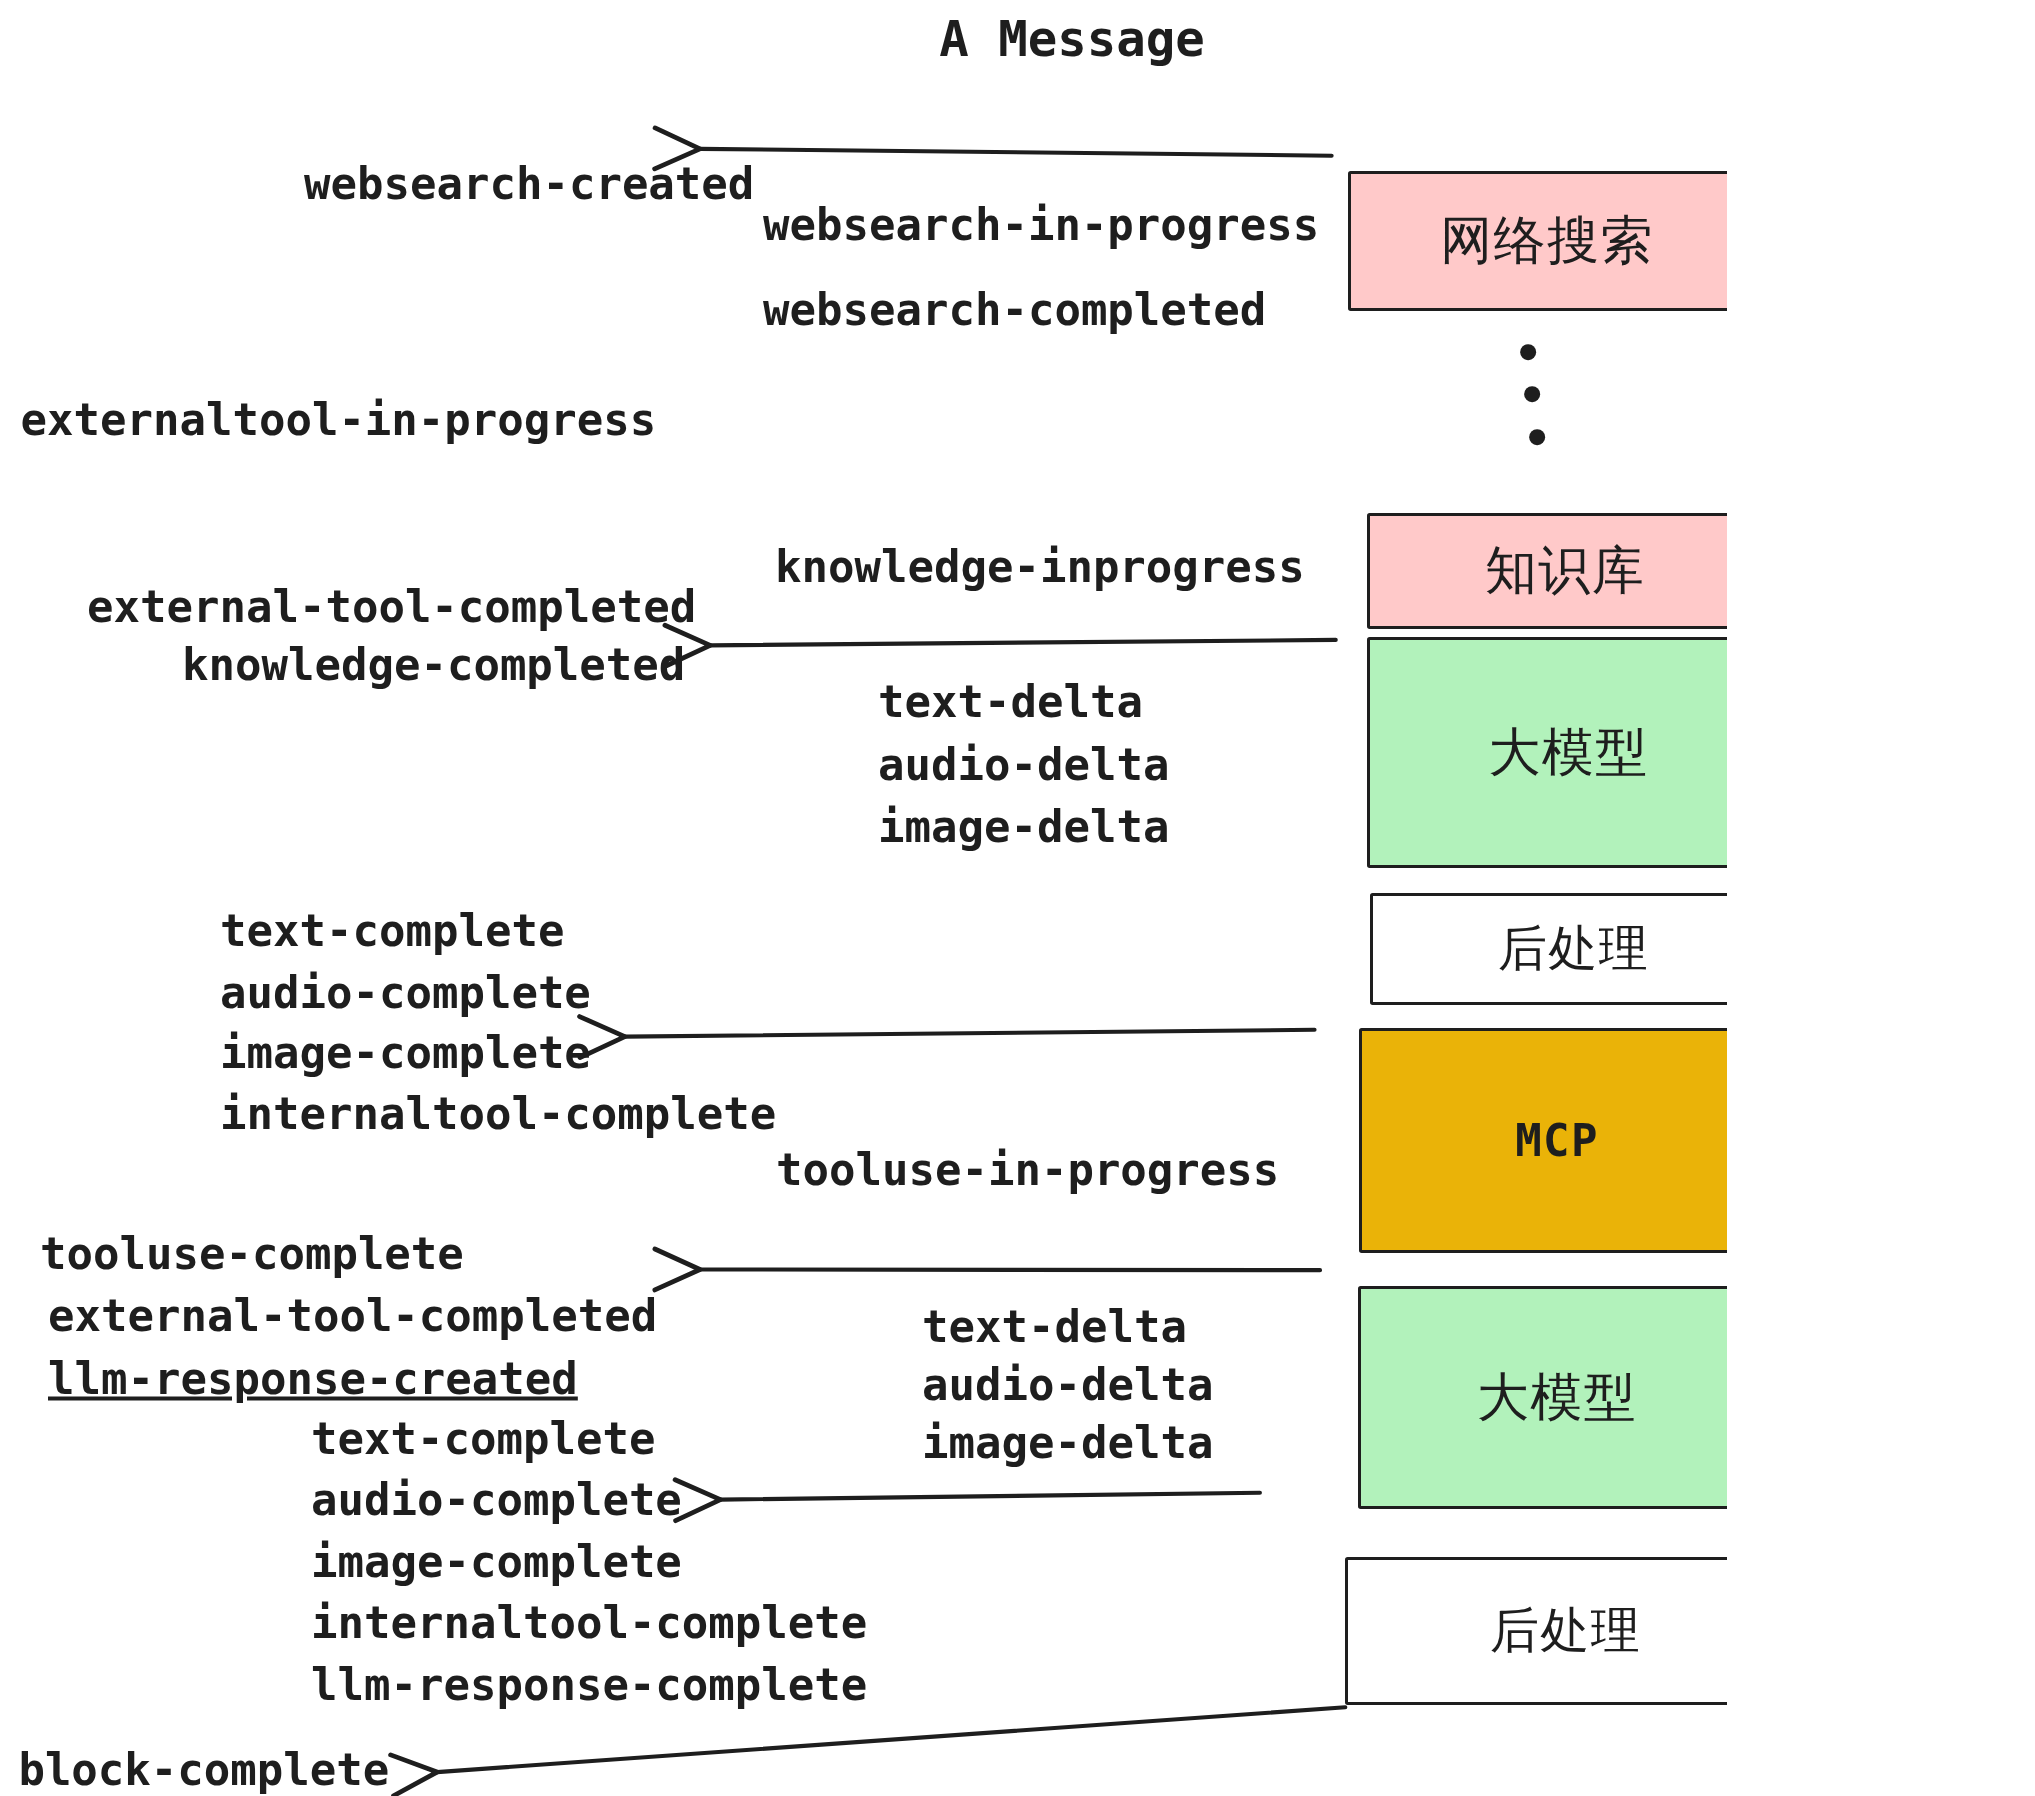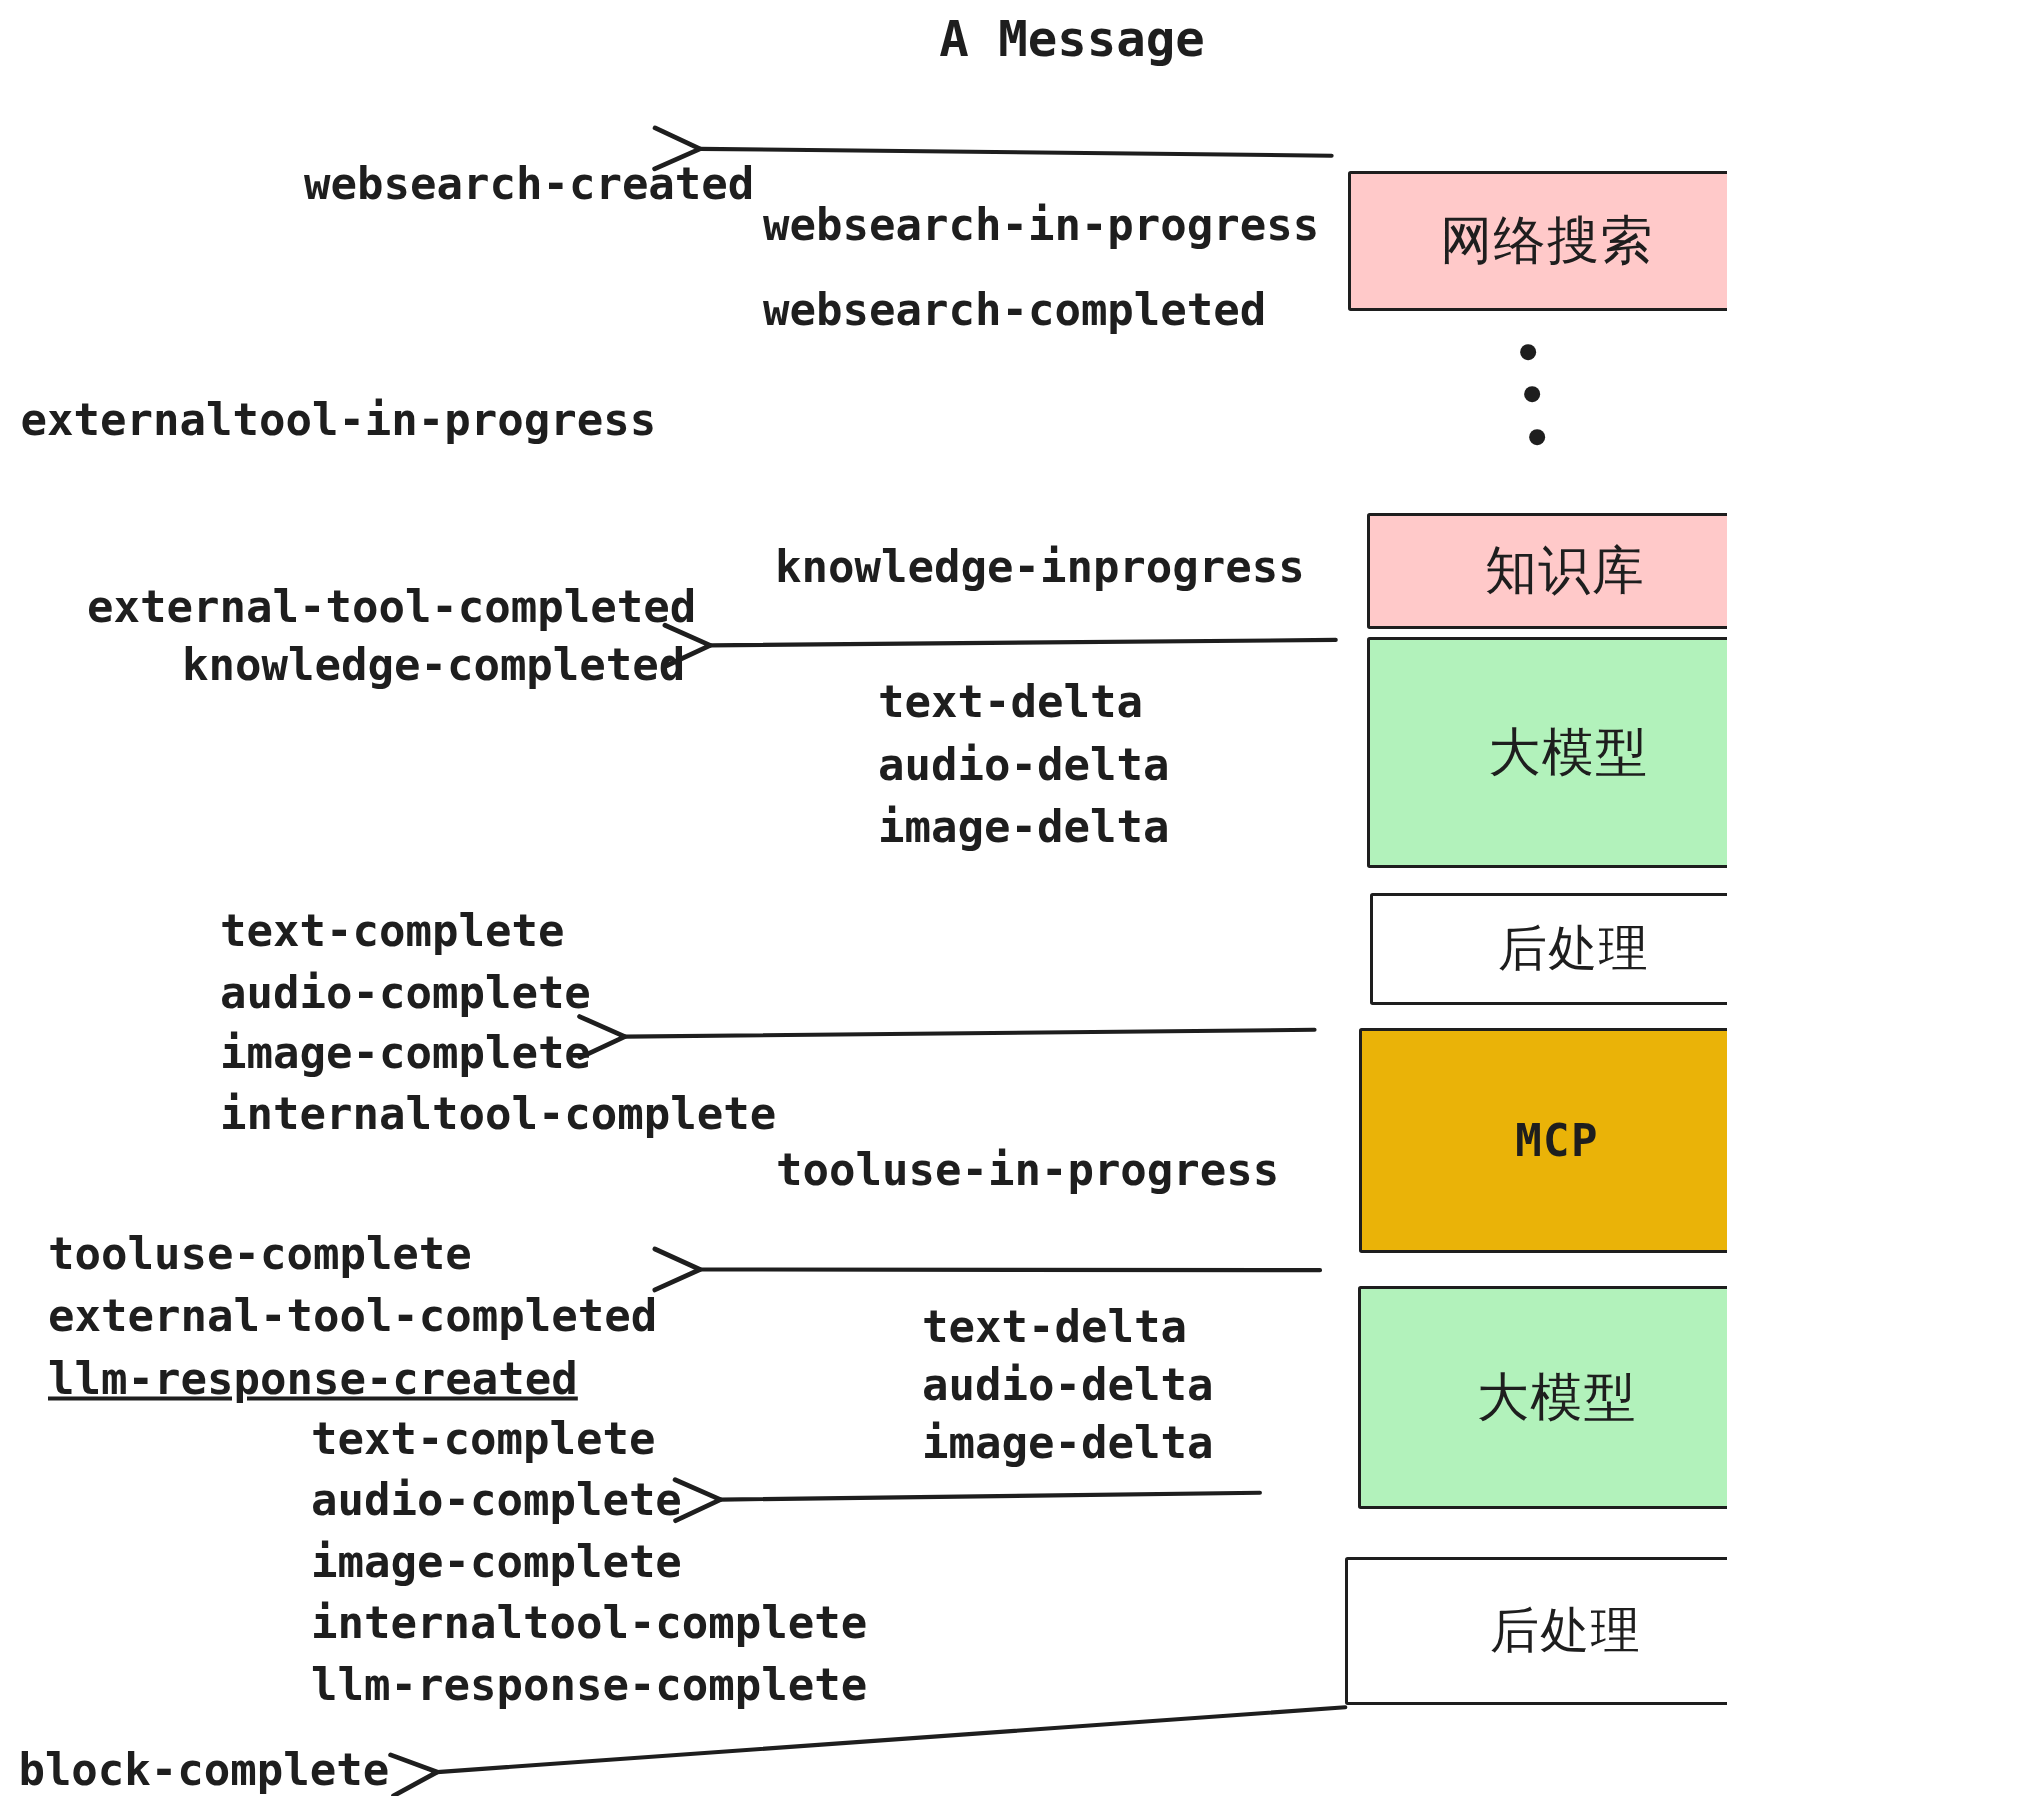--- a/index.html
+++ b/index.html
@@ -87,21 +87,21 @@
     <div class="event" style="left: 87px; top: 606px;">external-tool-completed</div>
     <div class="event" style="left: 182px; top: 664px;">knowledge-completed</div>
     <div class="event" style="left: 878px; top: 701px;">text-delta</div>
     <div class="event" style="left: 878px; top: 764px;">audio-delta</div>
     <div class="event" style="left: 878px; top: 826px;">image-delta</div>
     <div class="event" style="left: 220px; top: 930px;">text-complete</div>
     <div class="event" style="left: 220px; top: 992px;">audio-complete</div>
     <div class="event" style="left: 220px; top: 1052px;">image-complete</div>
     <div class="event" style="left: 220px; top: 1113px;">internaltool-complete</div>
     <div class="event" style="left: 776px; top: 1169px;">tooluse-in-progress</div>
-    <div class="event" style="left: 48px; top: 1253px;">tooluse-complete</div>
+    <div class="event" style="left: 40px; top: 1253px;">tooluse-complete</div>
     <div class="event" style="left: 48px; top: 1315px;">external-tool-completed</div>
     <div class="event" style="left: 48px; top: 1378px; text-decoration: underline;">llm-response-created</div>
     <div class="event" style="left: 922px; top: 1326px;">text-delta</div>
     <div class="event" style="left: 922px; top: 1384px;">audio-delta</div>
     <div class="event" style="left: 922px; top: 1442px;">image-delta</div>
     <div class="event" style="left: 311px; top: 1438px;">text-complete</div>
     <div class="event" style="left: 311px; top: 1499px;">audio-complete</div>
     <div class="event" style="left: 311px; top: 1561px;">image-complete</div>
     <div class="event" style="left: 311px; top: 1622px;">internaltool-complete</div>
     <div class="event" style="left: 311px; top: 1684px;">llm-response-complete</div>

